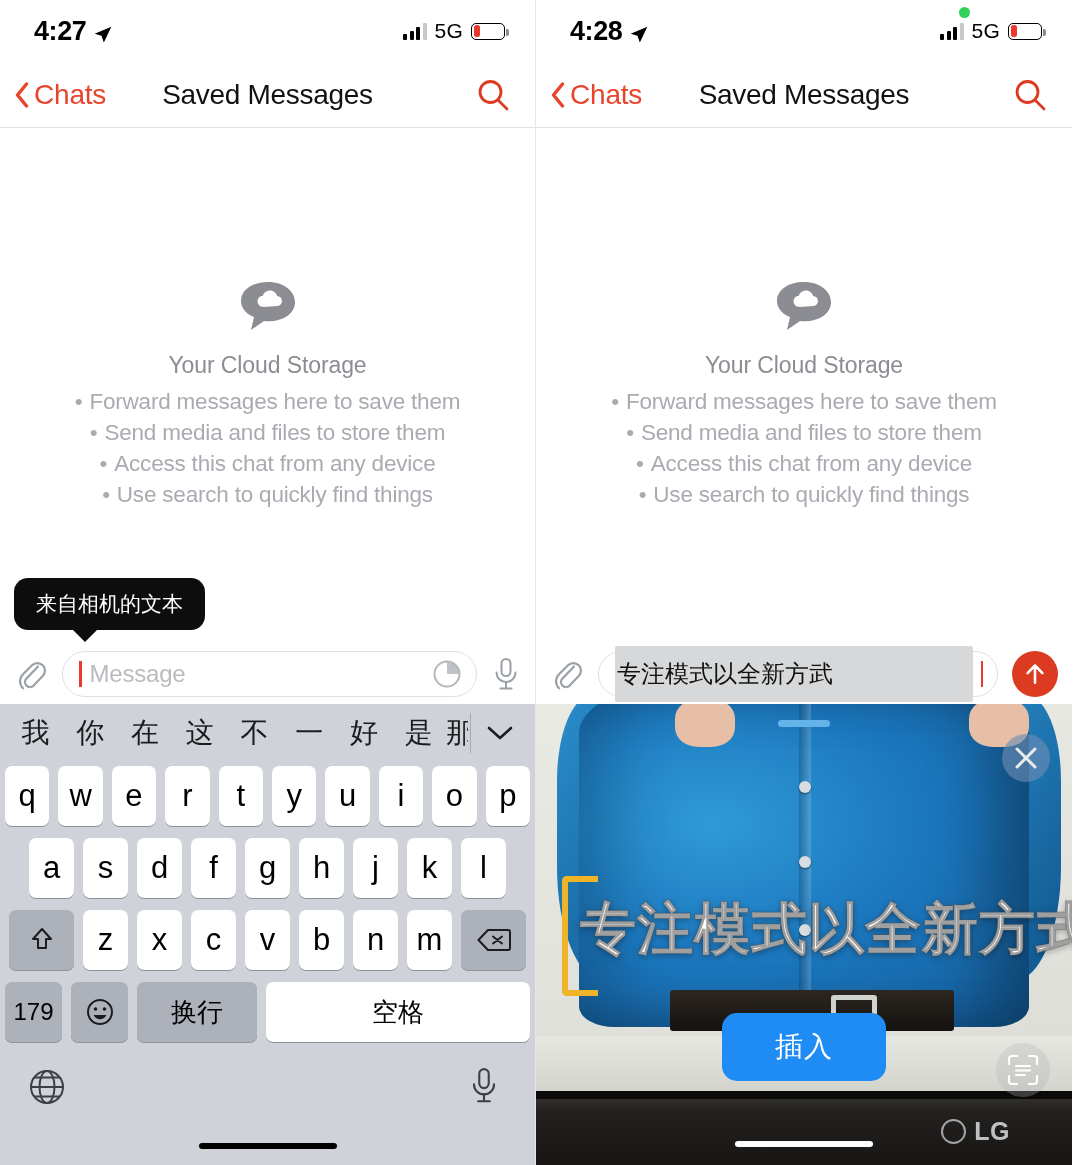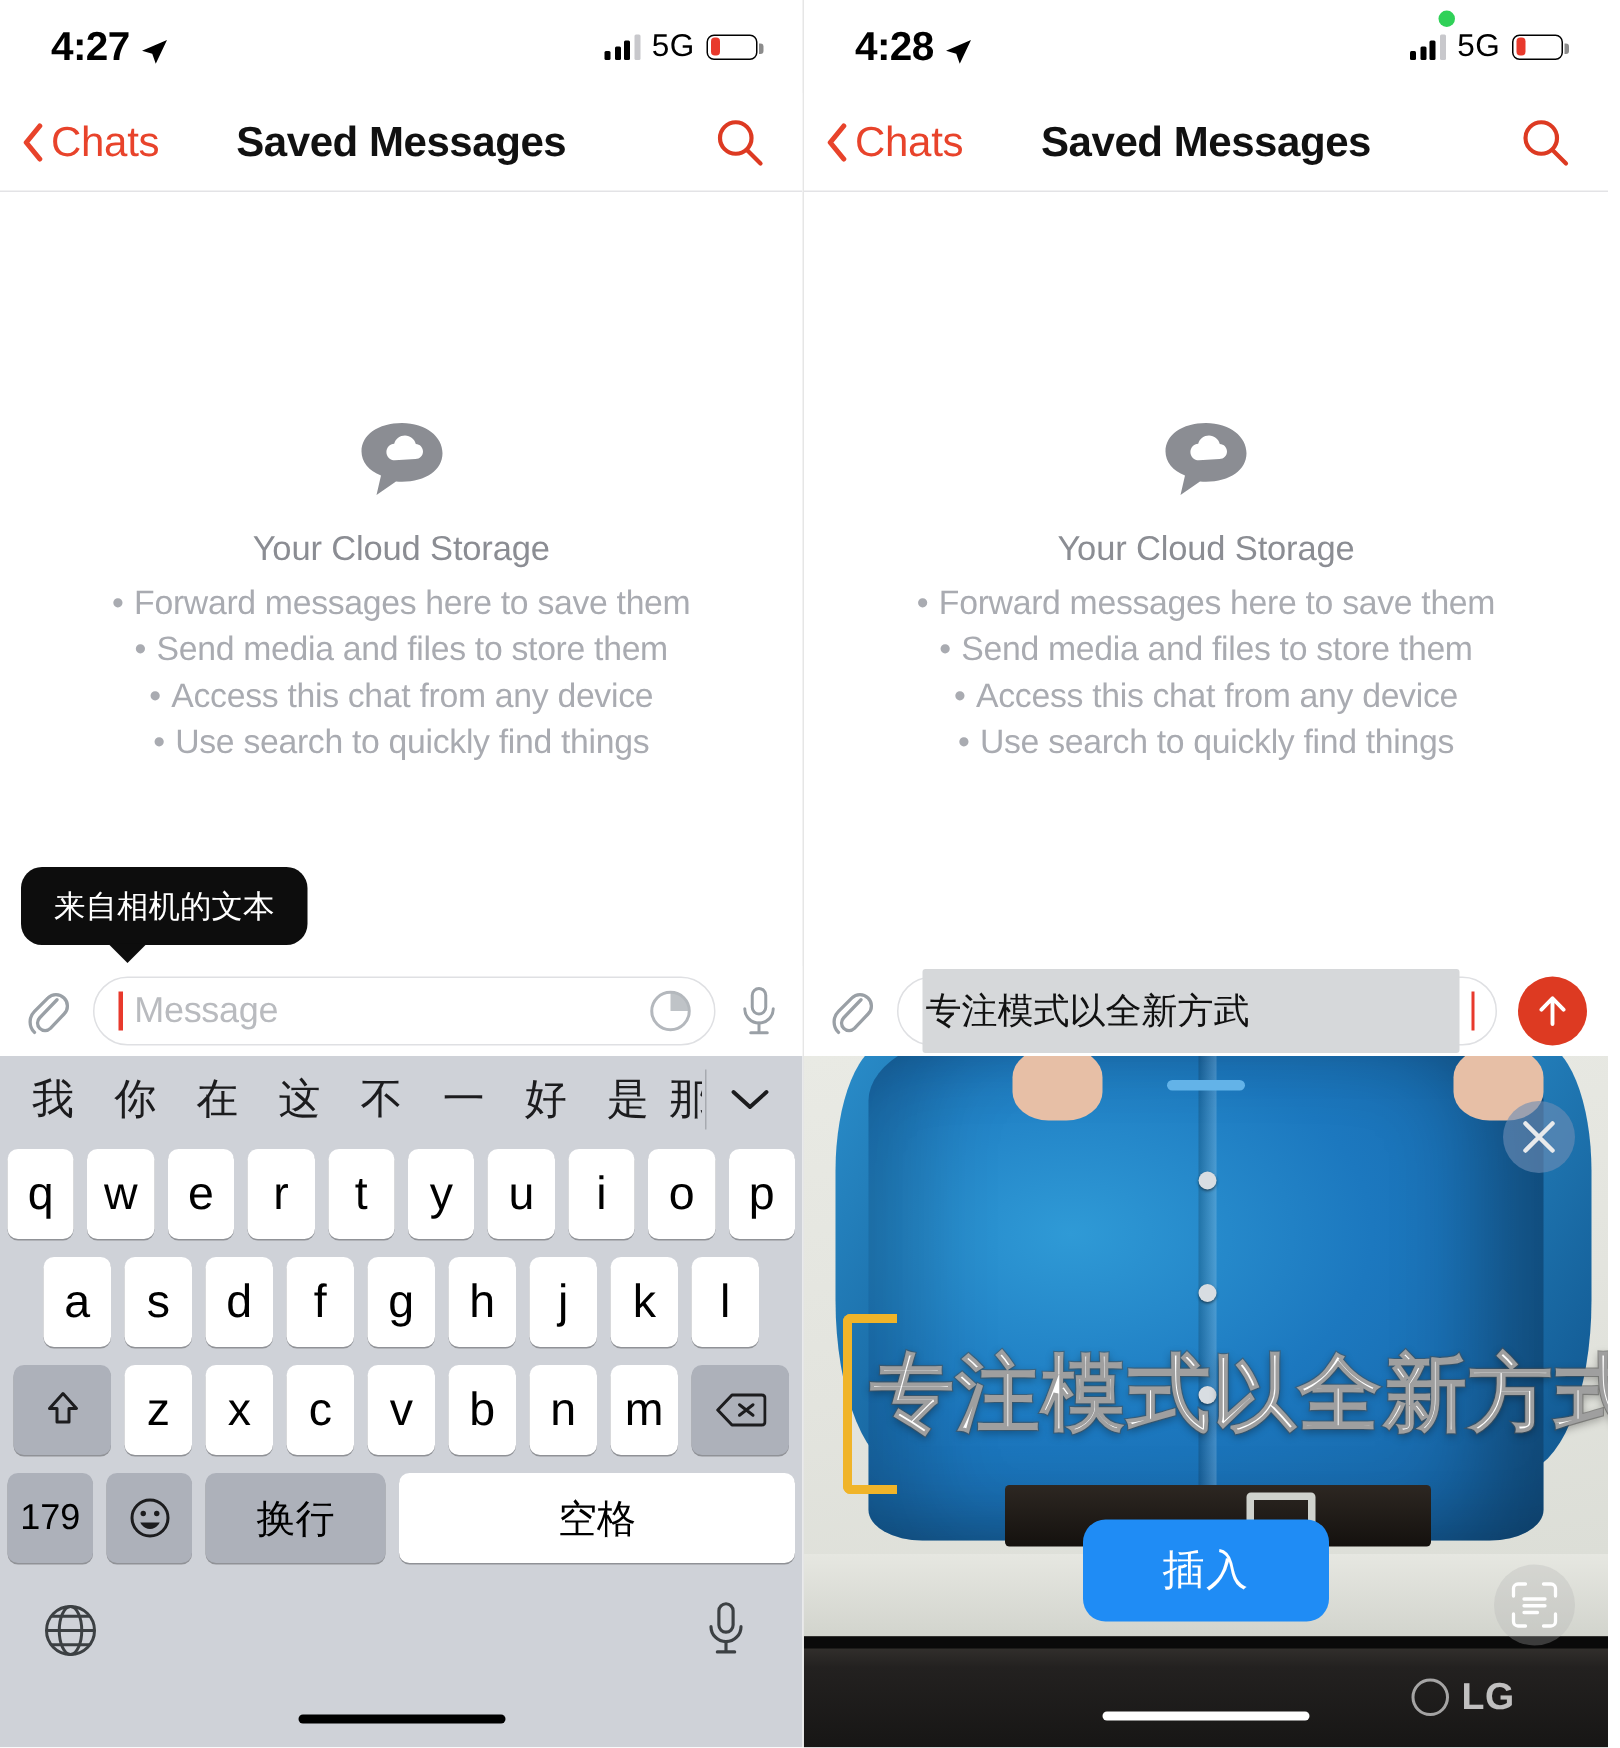--- a/index.html
+++ b/index.html
@@ -38,21 +38,21 @@
   .navbar {
     height:66px; display:flex; align-items:center; position:relative;
     padding:0 24px 0 14px; background:#fff;
     border-bottom:1px solid #e3e3e6;
   }
   .nav-back { display:flex; align-items:center; gap:5px; cursor:pointer; }
   .chev-left { width:15px; height:26px; }
   .nav-back-label { color:#e8432b; font-size:28px; letter-spacing:-0.2px; }
   .nav-title {
     position:absolute; left:0; right:0; text-align:center;
-    font-size:28px; font-weight:700; color:#111; letter-spacing:-0.3px;
+    font-size:28px; font-weight:400; color:#111; letter-spacing:-0.3px;
     pointer-events:none;
   }
   .nav-search { margin-left:auto; width:36px; height:36px; z-index:2; cursor:pointer; }
 
   
   .emptystate { padding-top:152px; display:flex; flex-direction:column; align-items:center; }
   .cloud-badge { width:58px; height:52px; margin-bottom:20px; }
   .es-title { font-size:23px; color:#8b8d93; margin-bottom:10px; letter-spacing:-0.1px; }
   .es-list { display:flex; flex-direction:column; gap:5px;align-items:center; }
   .es-item { font-size:22.5px; color:#a9abb1; letter-spacing:-0.2px; white-space:nowrap; }

